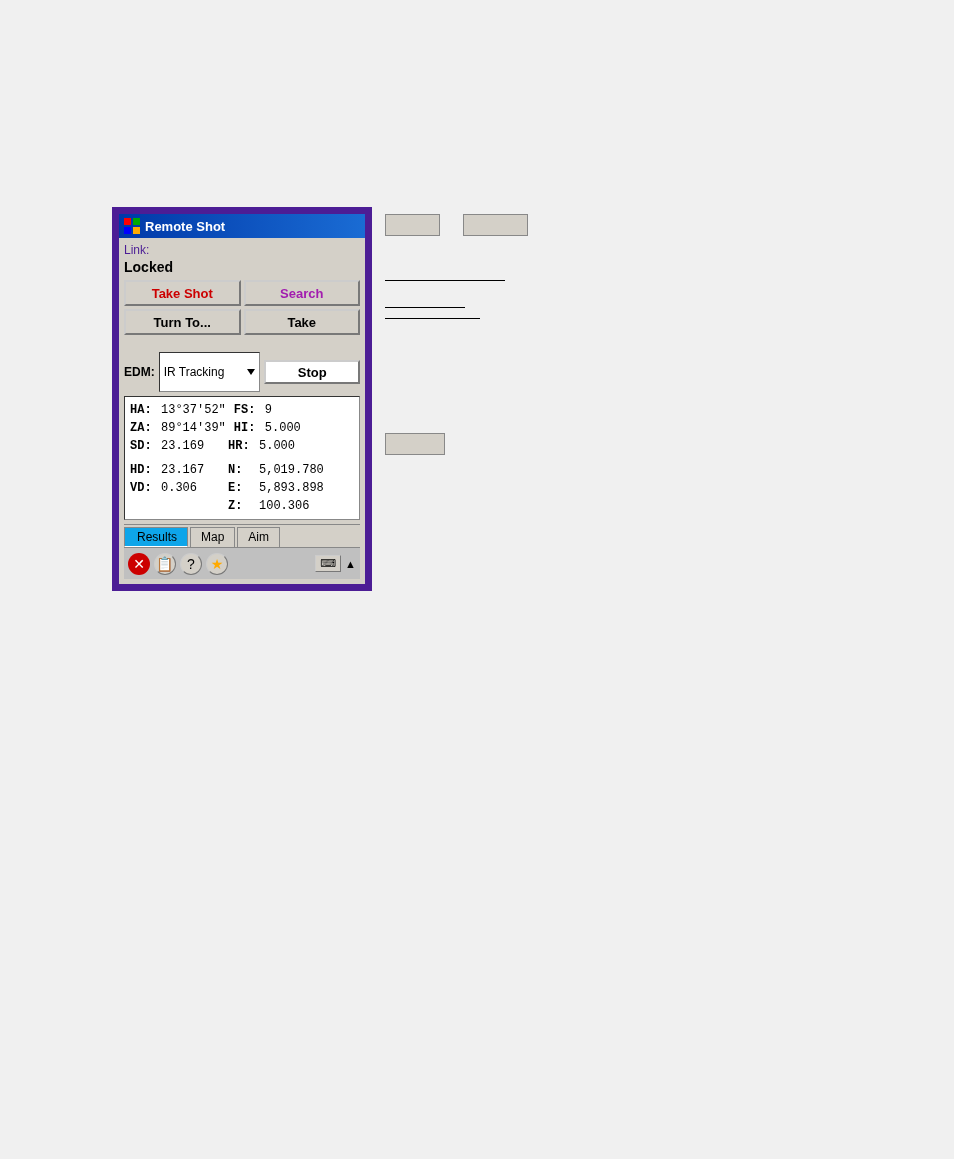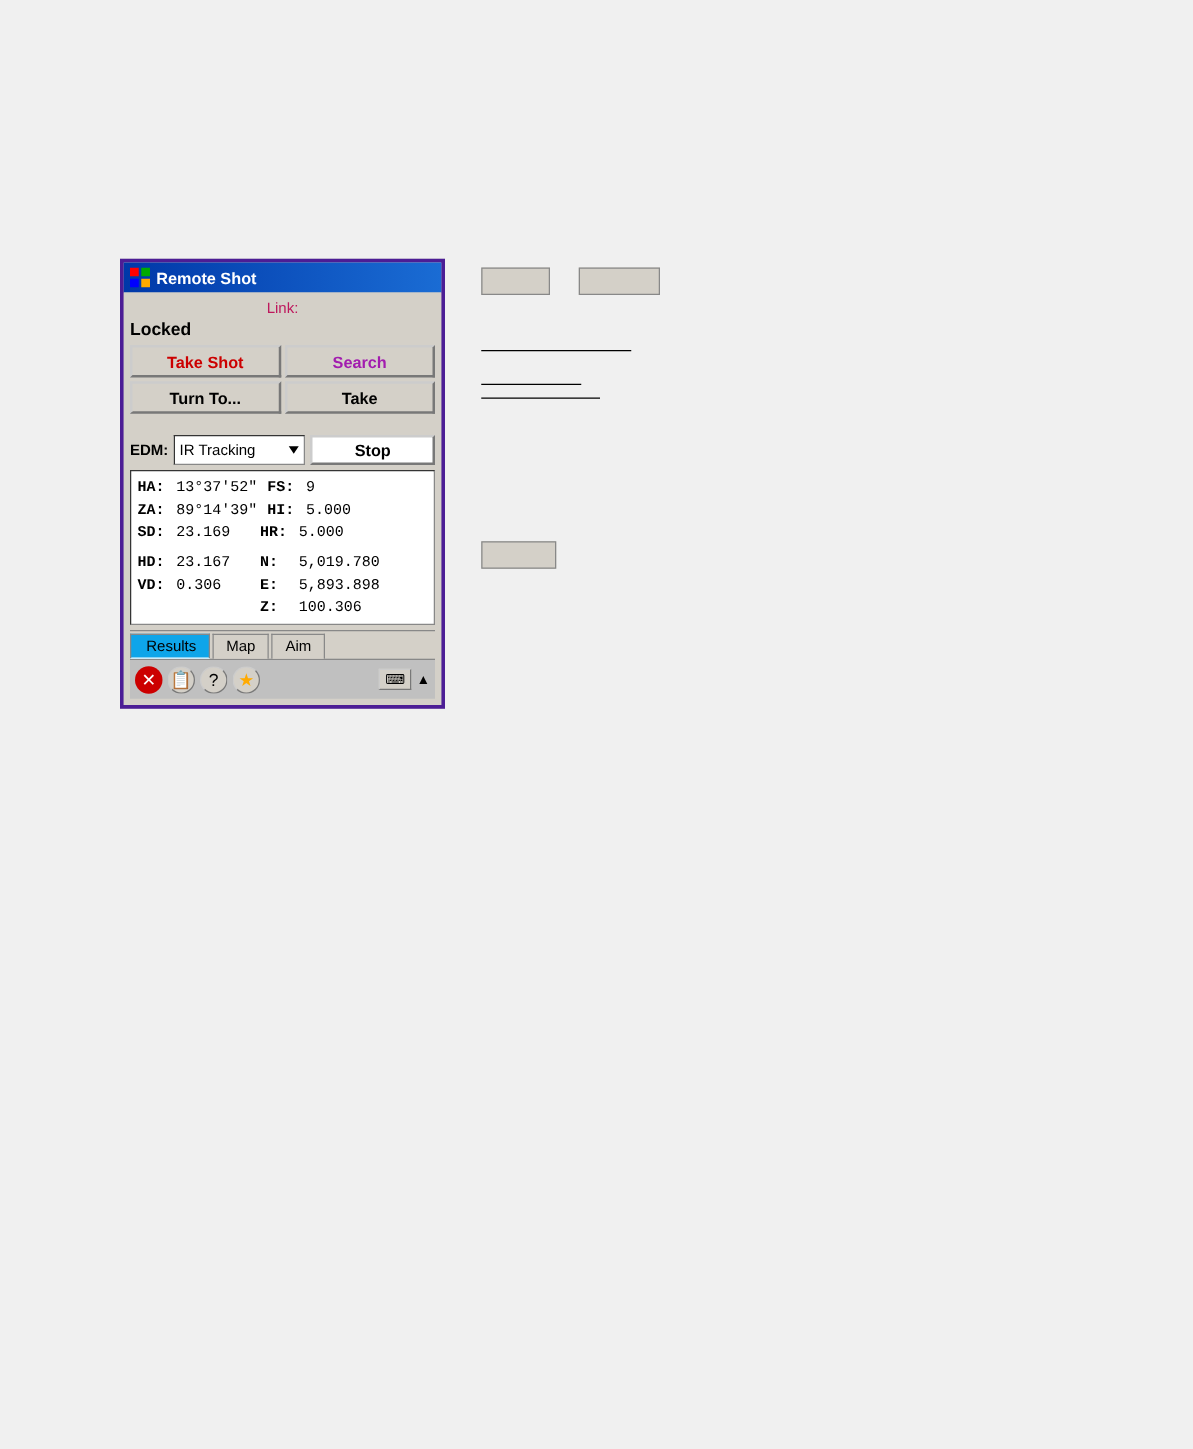--- a/index.html
+++ b/index.html
@@ -14,23 +14,23 @@
       font-family: Arial, sans-serif;
       font-size: 13px;
       position: relative;
       overflow: hidden;
     }
 
     
     .remote-shot-window {
       position: absolute;
       top: 207px;
-      left: 96px;
+      left: 112px;
       width: 260px;
-      border: 3px solid #4c1d95;
+      border: 7px solid #4c1d95;
       background: #d4d0c8;
     }
 
     
     .title-bar {
       background: linear-gradient(to right, #0038a8, #1a6cd4);
       color: white;
       padding: 3px 5px;
       display: flex;
       align-items: center;
@@ -50,23 +50,22 @@
       color: white;
     }
 
     
     .window-content {
       background: #d4d0c8;
       padding: 5px;
     }
 
     .link-row {
-      text-align: center;
       font-size: 12px;
-      color: #be185d;
+      color: #4c1d95;
       margin-bottom: 2px;
     }
 
     .locked-text {
       text-align: left;
       font-weight: bold;
       font-size: 14px;
       color: #000;
       margin-bottom: 5px;
     }
@@ -125,21 +124,21 @@
 
     .edm-label {
       font-size: 12px;
       font-weight: bold;
       color: #000;
       flex-shrink: 0;
     }
 
     .edm-dropdown {
       flex: 1;
-      height: 24px;
+      height: 40px;
       border: 1px inset #888;
       background: white;
       font-size: 12px;
       display: flex;
       align-items: center;
       padding: 0 4px;
       position: relative;
     }
 
     .edm-dropdown-text {

